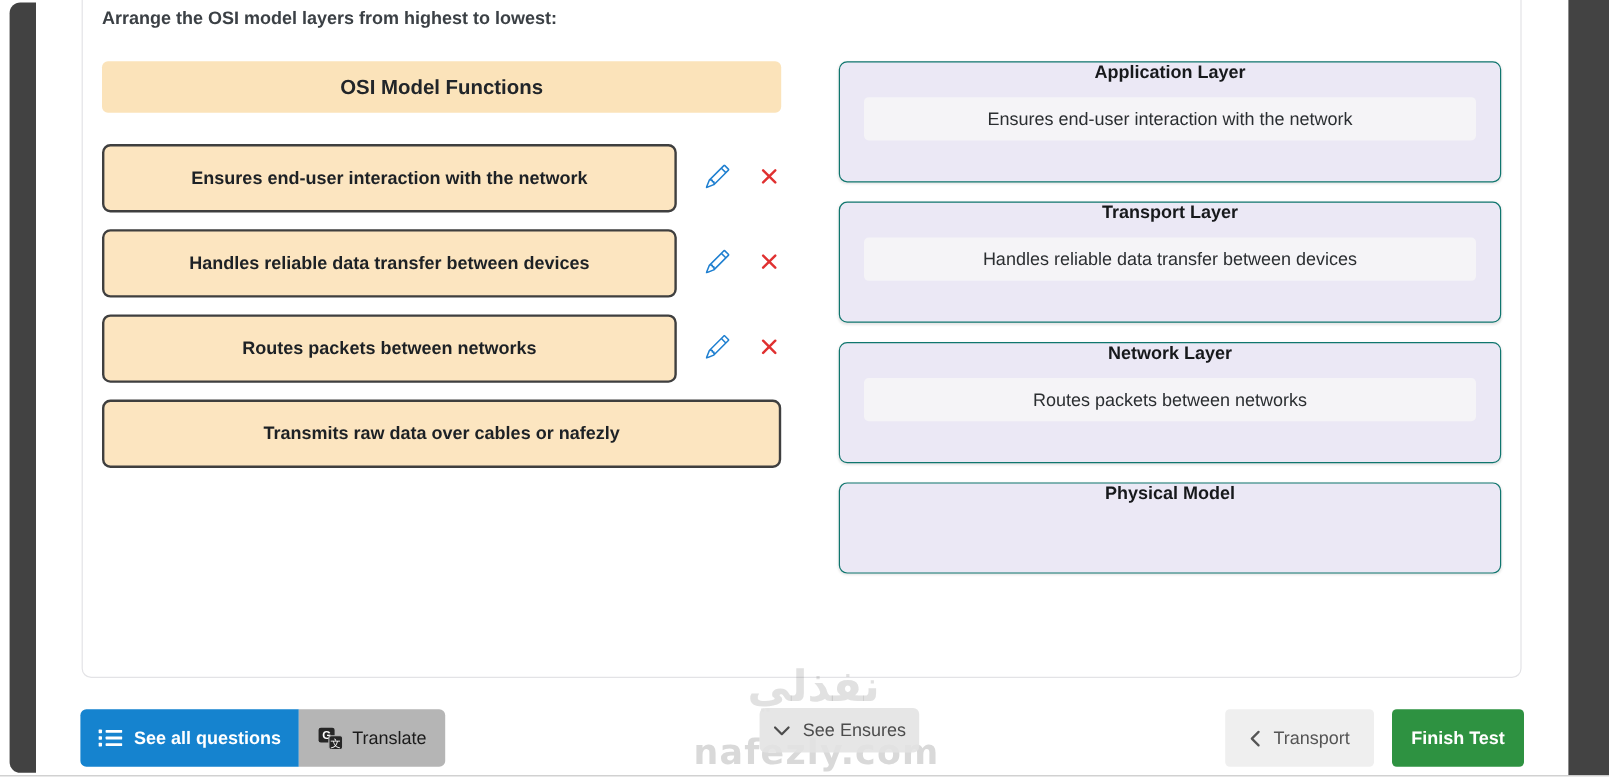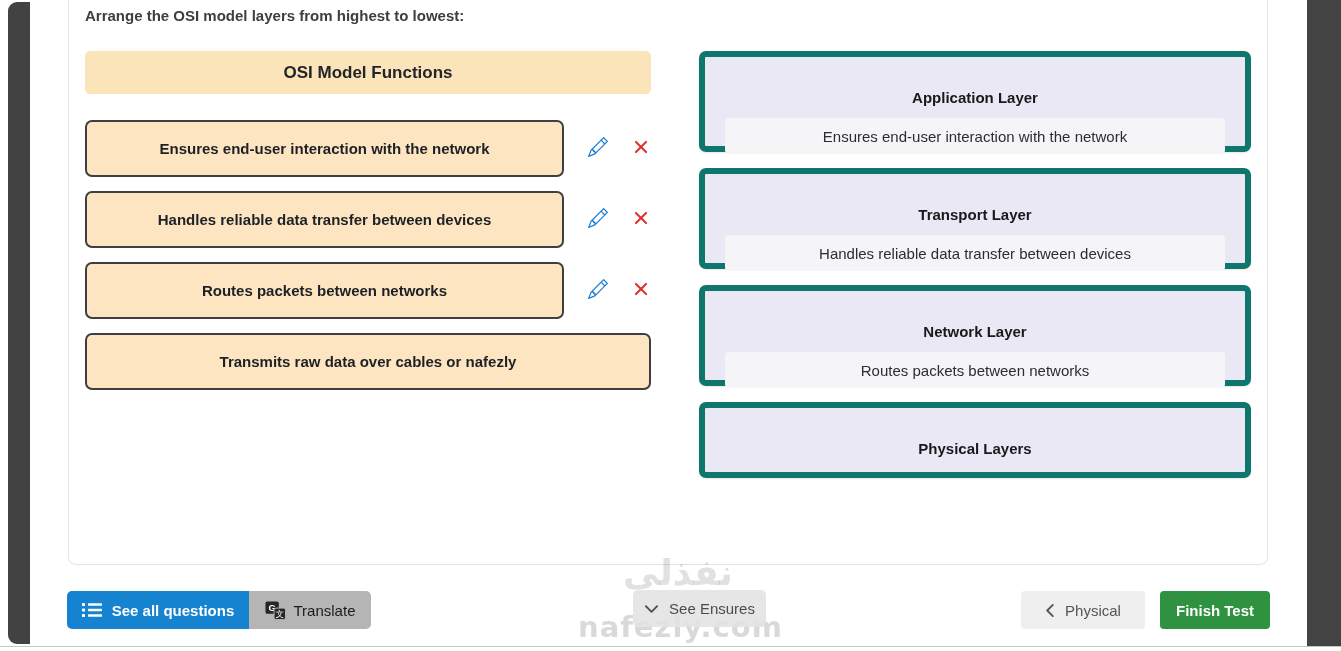--- a/index.html
+++ b/index.html
@@ -29,31 +29,31 @@
   
   .fn-row { display:flex; align-items:center; margin-bottom:14px; }
   .fn-card { background:#fce5c0; border:2px solid #3f3f3f; border-radius:7px; height:57px;
              display:flex; align-items:center; justify-content:center;
              font-size:15px; font-weight:bold; color:#1d2125; width:479px; }
   .fn-card.full { width:566px; }
   .fn-actions { display:flex; align-items:center; margin-left:24px; gap:24px; }
   .icon-btn { background:none; border:none; cursor:pointer; display:flex; align-items:center; padding:0; }
 
   
-  .layer-card { background:#ebe8f5; border:6px solid #0f766e; border-radius:7px;
-                box-shadow:0 1px 2px rgba(0,0,0,.10); margin-bottom:16px; padding-top:32px; height:101px; }
+  .layer-card { background:#ebe8f5; border:1px solid #0f766e; border-radius:7px;
+                box-shadow:0 1px 2px rgba(0,0,0,.10); margin-bottom:16px; padding-top:0; height:101px; }
   .layer-card.empty { height:76px; }
   .layer-title { text-align:center; font-size:15px; font-weight:bold; color:#17191c; }
   .layer-slot { margin:12px 20px 0 20px; height:36px; background:#f5f4f7; border-radius:4px;
                 display:flex; align-items:center; justify-content:center;
                 font-size:15px; color:#2b2e31; }
 
   
   .btn { border:none; cursor:pointer; font-family:"Liberation Sans", sans-serif; font-size:15px;
-         display:flex; align-items:center; justify-content:center; height:38px; border-radius:4px; }
+         display:flex; align-items:center; justify-content:center; height:48px; border-radius:4px; }
   .btn-see-all { position:absolute; left:67px; top:591px; width:182px; background:#1583cf; color:#fff;
                  font-weight:bold; gap:10px; border-radius:5px 0 0 5px; z-index:3; }
   .btn-translate { position:absolute; left:249px; top:591px; width:122px; background:#b5b5b5; color:#1b1b1b;
                    font-weight:500; gap:8px; border-radius:0 5px 5px 0; z-index:3; }
   .btn-see-answer { position:absolute; left:633px; top:590px; width:133px; height:37px;
                     background:rgba(226,226,226,0.88); color:#4c4c4c; gap:10px; border-radius:5px; z-index:3; }
   .btn-previous { position:absolute; left:1021px; top:591px; width:124px; background:#efefef; color:#555;
                   gap:10px; z-index:3; }
   .btn-finish { position:absolute; left:1160px; top:591px; width:110px; background:#2e9241; color:#fff;
                 font-weight:bold; z-index:3; }
@@ -162,21 +162,21 @@
           <div class="layer-title">Transport Layer</div>
           <div class="layer-slot">Handles reliable data transfer between devices</div>
         </div>
 
         <div class="layer-card">
           <div class="layer-title">Network Layer</div>
           <div class="layer-slot">Routes packets between networks</div>
         </div>
 
         <div class="layer-card empty">
-          <div class="layer-title">Physical Layers</div>
+          <div class="layer-title">Physical Model</div>
         </div>
       </div>
 
     </div>
   </div>
 
   <div class="wm-arabic">نفذلي</div>
   <div class="wm-domain">nafezly.com</div>
 
   <button class="btn btn-see-all">
@@ -215,20 +215,20 @@
     </span>
     <span>See Ensures</span>
   </button>
 
   <button class="btn btn-previous">
     <span style="display:flex;">
       <svg width="10" height="15" viewBox="0 0 10 16" fill="none" stroke="#555" stroke-width="2" stroke-linecap="round" stroke-linejoin="round">
           <polyline points="8,2 2,8 8,14"></polyline>
         </svg>
     </span>
-    <span>Physical</span>
+    <span>Transport</span>
   </button>
 
   <button class="btn btn-finish">
     <span>Finish Test</span>
   </button>
 
 </div>
 
 </body></html>

